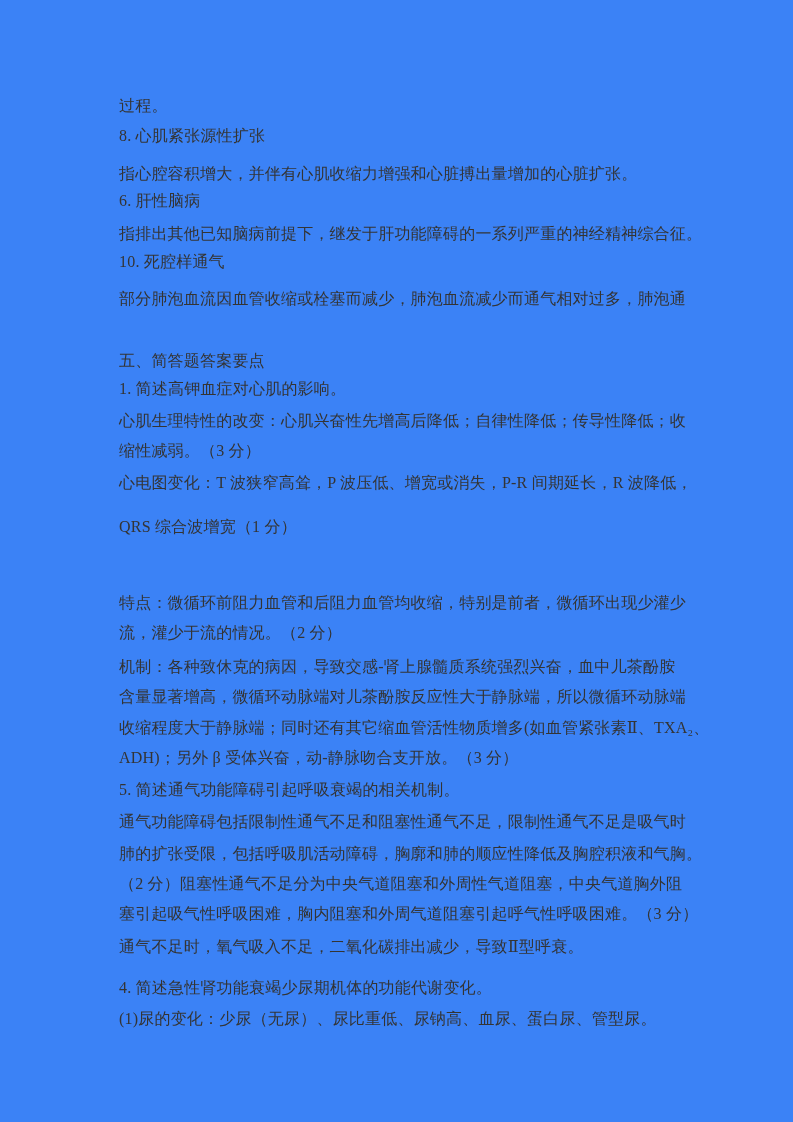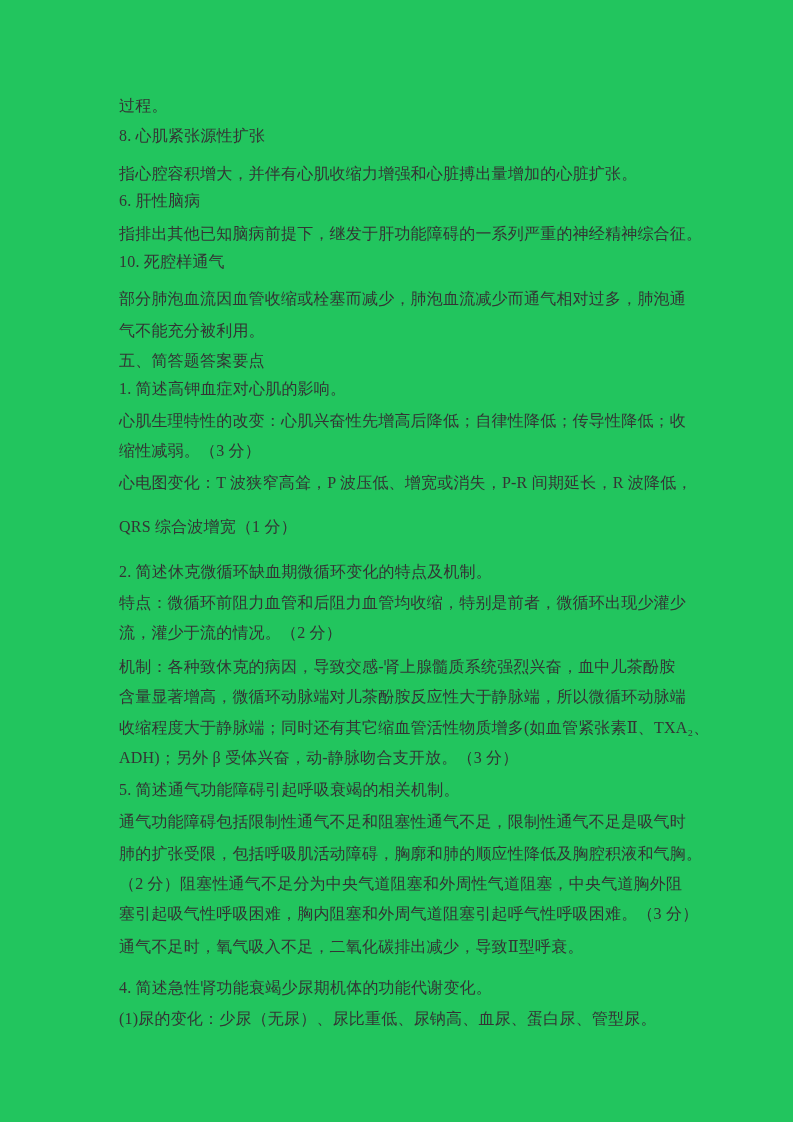--- a/index.html
+++ b/index.html
@@ -4,21 +4,21 @@
 <style>
   html, body {
     margin: 0;
     padding: 0;
     background: #ffffff;
   }
   .page {
     position: relative;
     width: 793px;
     height: 1122px;
-    background: #22c55e;
+    background: #3b82f6;
     overflow: hidden;
     font-family: "Liberation Serif", "DejaVu Serif", serif;
     color: #343434;
   }
   .line {
     position: absolute;
     left: 119px;
     width: 586px;
     font-size: 16px;
     line-height: 22px;
@@ -30,28 +30,26 @@
 <body>
 
 <div class="page">
   <div class="line" style="top:95px">过程。</div>
   <div class="line" style="top:125px">8. 心肌紧张源性扩张</div>
   <div class="line" style="top:163px">指心腔容积增大，并伴有心肌收缩力增强和心脏搏出量增加的心脏扩张。</div>
   <div class="line" style="top:190px">6. 肝性脑病</div>
   <div class="line" style="top:223px">指排出其他已知脑病前提下，继发于肝功能障碍的一系列严重的神经精神综合征。</div>
   <div class="line" style="top:251px">10. 死腔样通气</div>
   <div class="line" style="top:288px">部分肺泡血流因血管收缩或栓塞而减少，肺泡血流减少而通气相对过多，肺泡通</div>
-  <div class="line" style="top:320px">气不能充分被利用。</div>
   <div class="line" style="top:350px">五、简答题答案要点</div>
   <div class="line" style="top:378px">1. 简述高钾血症对心肌的影响。</div>
   <div class="line" style="top:410px">心肌生理特性的改变：心肌兴奋性先增高后降低；自律性降低；传导性降低；收</div>
   <div class="line" style="top:440px">缩性减弱。（3 分）</div>
   <div class="line" style="top:472px">心电图变化：T 波狭窄高耸，P 波压低、增宽或消失，P-R 间期延长，R 波降低，</div>
   <div class="line" style="top:516px">QRS 综合波增宽（1 分）</div>
-  <div class="line" style="top:561px">2. 简述休克微循环缺血期微循环变化的特点及机制。</div>
   <div class="line" style="top:592px">特点：微循环前阻力血管和后阻力血管均收缩，特别是前者，微循环出现少灌少</div>
   <div class="line" style="top:622px">流，灌少于流的情况。（2 分）</div>
   <div class="line" style="top:656px">机制：各种致休克的病因，导致交感-肾上腺髓质系统强烈兴奋，血中儿茶酚胺</div>
   <div class="line" style="top:686px">含量显著增高，微循环动脉端对儿茶酚胺反应性大于静脉端，所以微循环动脉端</div>
   <div class="line" style="top:717px">收缩程度大于静脉端；同时还有其它缩血管活性物质增多(如血管紧张素Ⅱ、TXA₂、</div>
   <div class="line" style="top:747px">ADH)；另外 β 受体兴奋，动-静脉吻合支开放。（3 分）</div>
   <div class="line" style="top:779px">5. 简述通气功能障碍引起呼吸衰竭的相关机制。</div>
   <div class="line" style="top:811px">通气功能障碍包括限制性通气不足和阻塞性通气不足，限制性通气不足是吸气时</div>
   <div class="line" style="top:843px">肺的扩张受限，包括呼吸肌活动障碍，胸廓和肺的顺应性降低及胸腔积液和气胸。</div>
   <div class="line" style="top:873px">（2 分）阻塞性通气不足分为中央气道阻塞和外周性气道阻塞，中央气道胸外阻</div>

